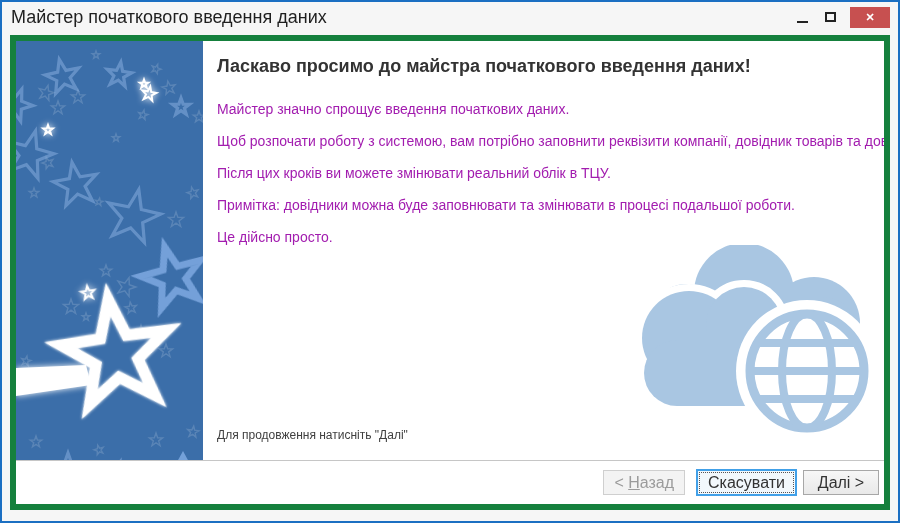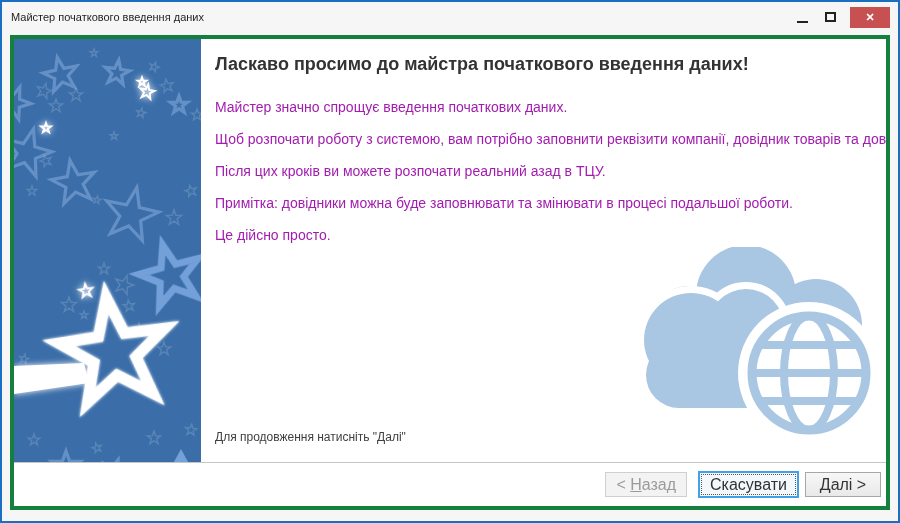--- a/index.html
+++ b/index.html
@@ -13,21 +13,21 @@
     background: #f6f6f6;
     overflow: hidden;
   }
 
   
   .titlebar {
     height: 30px;
     display: flex; align-items: center;
     padding-left: 9px;
   }
-  .title-text { font-size: 11px; color: #1f1f1f; }
+  .title-text { font-size: 18px; color: #1f1f1f; }
   .controls {
     position: absolute; top: 4px; right: 8px;
     display: flex; align-items: center;
   }
   .ctl-btn {
     width: 28px; height: 22px;
     display: flex; align-items: center; justify-content: center;
     background: transparent; border: none; cursor: default;
   }
   .min-glyph { width: 11px; height: 2px; background: #222; margin-top: 9px; }
@@ -37,21 +37,21 @@
     background: #c75050; border: none;
     color: #fff; font-size: 11px; font-weight: bold;
     display: flex; align-items: center; justify-content: center;
     font-family: "Liberation Sans", sans-serif;
   }
 
   
   .panel {
     position: absolute; left: 8px; right: 8px; top: 33px; bottom: 11px;
     background: #fff;
-    border: 4px solid #15803d;
+    border: 6px solid #15803d;
     display: flex; flex-direction: column;
   }
   .page { flex: 1; display: flex; min-height: 0; }
 
   .sidebar {
     width: 187px; flex: 0 0 187px;
     background: #3b6ea9;
     position: relative; overflow: hidden;
   }
   .sidebar svg { display: block; }
@@ -202,21 +202,21 @@
             <polygon points="0,327 0,355 75,344 70,324" fill="#ffffff" filter="url(#glow)"></polygon>
             <use href="#st" transform="translate(100,314) scale(0.56) rotate(-8)" stroke="#ffffff" stroke-width="11" filter="url(#glow)"></use>
           </g>
         </svg>
       </div>
 
       <div class="content">
         <h1 class="heading">Ласкаво просимо до майстра початкового введення даних!</h1>
         <p class="para">Майстер значно спрощує введення початкових даних.</p>
         <p class="para">Щоб розпочати роботу з системою, вам потрібно заповнити реквізити компанії, довідник товарів та довідник контрагентів.</p>
-        <p class="para">Після цих кроків ви можете розпочати реальний азад в ТЦУ.</p>
+        <p class="para">Після цих кроків ви можете змінювати реальний облік в ТЦУ.</p>
         <p class="para">Примітка: довідники можна буде заповнювати та змінювати в процесі подальшої роботи.</p>
         <p class="para">Це дійсно просто.</p>
 
         <svg class="art" width="260" height="205" viewBox="0 0 260 205">
 
           <g fill="#a9c6e2">
             <circle cx="120" cy="48" r="50"></circle>
             <circle cx="62" cy="75" r="36"></circle>
             <circle cx="190" cy="78" r="46"></circle>
             <rect x="55" y="52" width="178" height="72" rx="34"></rect>

